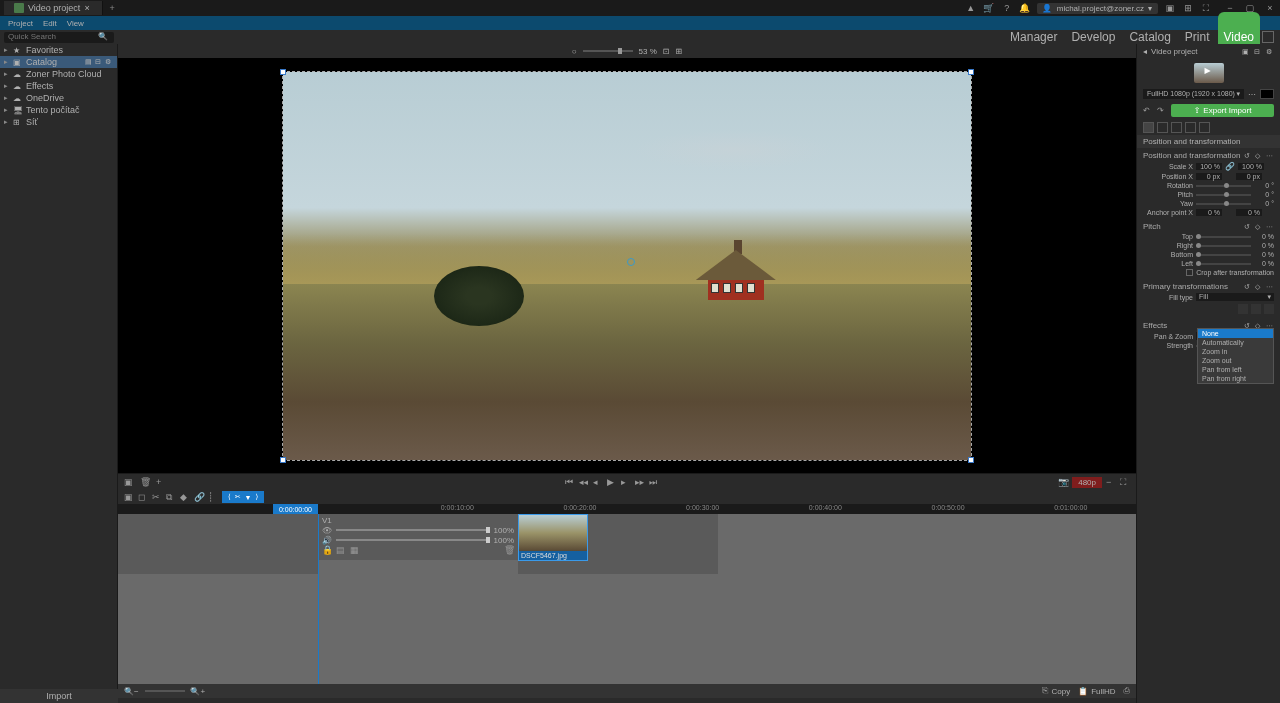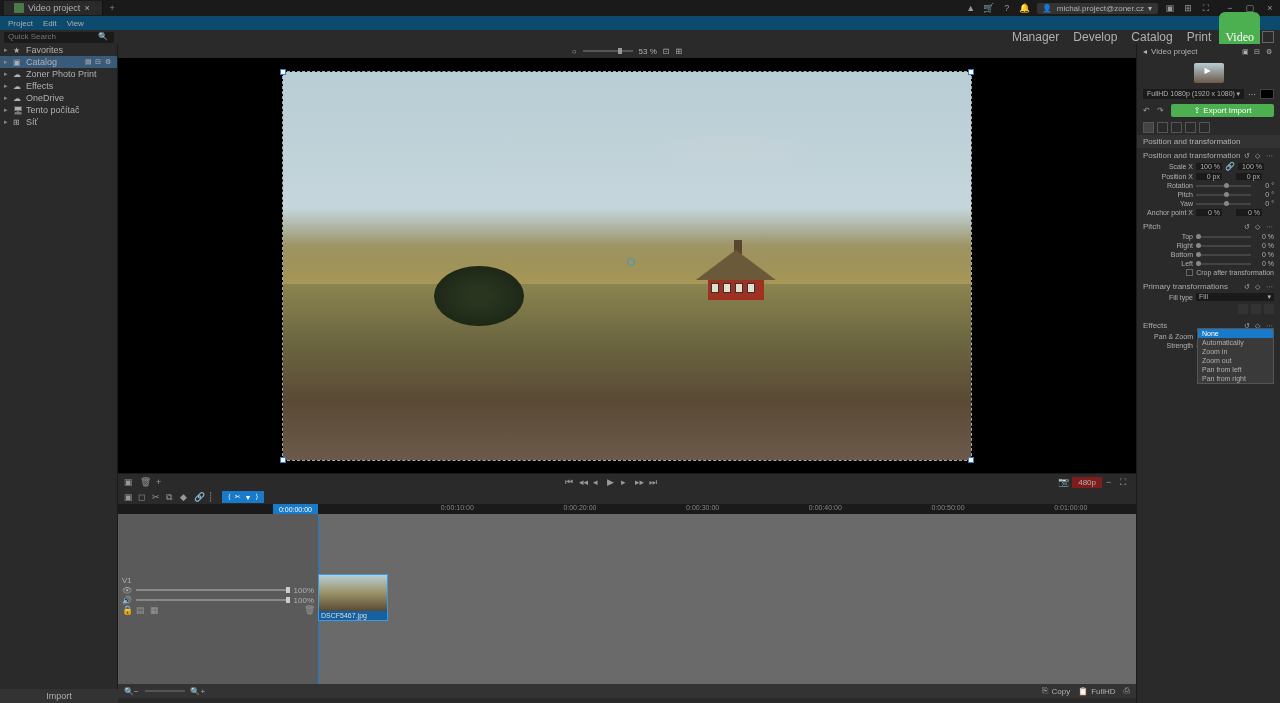--- a/index.html
+++ b/index.html
@@ -19,21 +19,21 @@
 
 .menubar { height: 14px; background: #0c4a6e; display: flex; align-items: center; padding: 0 8px; gap: 10px; font-size: 8px; }
 .menu-item { cursor: pointer; }
 
 
 .toolbar-row { height: 14px; background: #2a2a2a; display: flex; align-items: center; }
 .search-box { background: #1a1a1a; width: 110px; height: 11px; border-radius: 2px; padding: 0 4px; font-size: 8px; color: #666; display: flex; align-items: flex-start; margin-left: 4px; }
 .search-box input { background: transparent; border: none; color: #999; font-size: 8px; width: 90px; outline: none; }
 .toolbar-right { margin-left: auto; display: flex; align-items: center; gap: 2px; padding-right: 6px; }
 .mode-tab { padding: 18px 6px; font-size: 12px; cursor: pointer; }
-.mode-tab.active { background: #4caf50; color: #fff; border-radius: 6px; font-family: Liberation Serif, serif; }
+.mode-tab.active { background: #4caf50; color: #fff; border-radius: 6px; }
 .square-icon { width: 12px; height: 12px; border: 1px solid #666; cursor: pointer; }
 
 
 .main { display: flex; height: 659px; }
 .sidebar-left { width: 118px; background: #2a2a2a; border-right: 1px solid #1a1a1a; }
 .tree-item { display: flex; align-items: center; padding: 1px 4px; gap: 3px; font-size: 9px; cursor: pointer; }
 .tree-item.selected { background: #3a5a7a; }
 .tree-arrow { width: 6px; color: #888; font-size: 7px; }
 .tree-icon { width: 10px; height: 8px; font-size: 8px; display: inline-flex; align-items: center; }
 .tree-item-right { margin-left: auto; display: flex; gap: 2px; }
@@ -72,21 +72,21 @@
 .tl-quality { background: #7f1d1d; padding: 1px 6px; font-size: 8px; }
 
 .tl-tools-row { height: 14px; display: flex; align-items: center; padding: 0 6px; gap: 4px; background: #2a2a2a; }
 .playhead-label { background: #1a7aca; padding: 2px 6px; font-size: 7px; color: #fff; position: relative; display: flex; gap: 4px; align-items: center; }
 
 .tl-ruler { height: 10px; background: #1a1a1a; position: relative; display: flex; }
 .tl-ruler-left { width: 200px; }
 .tl-ruler-ticks { flex: 1; position: relative; font-size: 7px; color: #888; }
 .tick { position: absolute; top: 0; }
 
-.tl-tracks { background: #6a6a6a; height: 170px; display: flex; flex-direction: column; }
+.tl-tracks { background: #6a6a6a; height: 170px; display: flex; flex-direction: row; }
 .tl-track-gap { height: 60px; display: flex; }
 .tl-track-head-gap { width: 200px; background: #5a5a5a; }
 .tl-track { display: flex; }
 .tl-track-head { width: 200px; background: #5a5a5a; padding: 2px 4px; font-size: 8px; }
 .track-slider-row { display: flex; align-items: center; gap: 4px; height: 10px; }
 .track-slider { flex: 1; height: 2px; background: #888; position: relative; }
 .track-slider-handle { position: absolute; right: 0; width: 4px; height: 6px; background: #ccc; top: -2px; }
 .track-icons { display: flex; gap: 4px; }
 .tl-track-body { flex: 1; position: relative; background: #6a6a6a; }
 .clip { position: absolute; left: 0; width: 70px; background: #1a7aca; border: 1px solid #3a9aea; }
@@ -201,21 +201,21 @@
         <span>Catalog</span>
         <span class="tree-item-right">
           <span class="tree-mini">▤</span>
           <span class="tree-mini">⊟</span>
           <span class="tree-mini">⚙</span>
         </span>
       </div>
     <div class="tree-item">
         <span class="tree-arrow">▸</span>
         <span class="tree-icon">☁</span>
-        <span>Zoner Photo Print</span>
+        <span>Zoner Photo Cloud</span>
       </div>
     <div class="tree-item">
         <span class="tree-arrow">▸</span>
         <span class="tree-icon">☁</span>
         <span>Effects</span>
       </div>
     <div class="tree-item">
         <span class="tree-arrow">▸</span>
         <span class="tree-icon">☁</span>
         <span>OneDrive</span>

